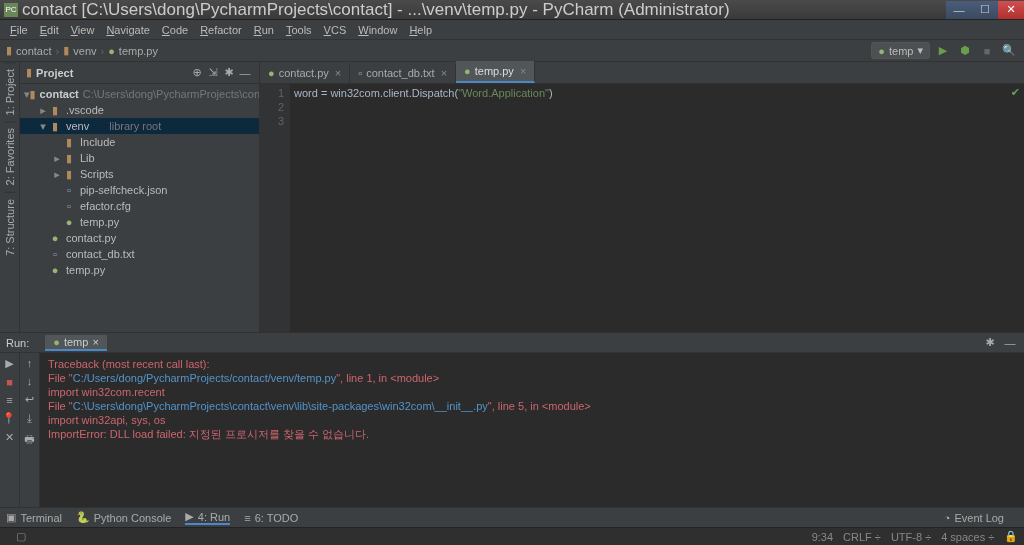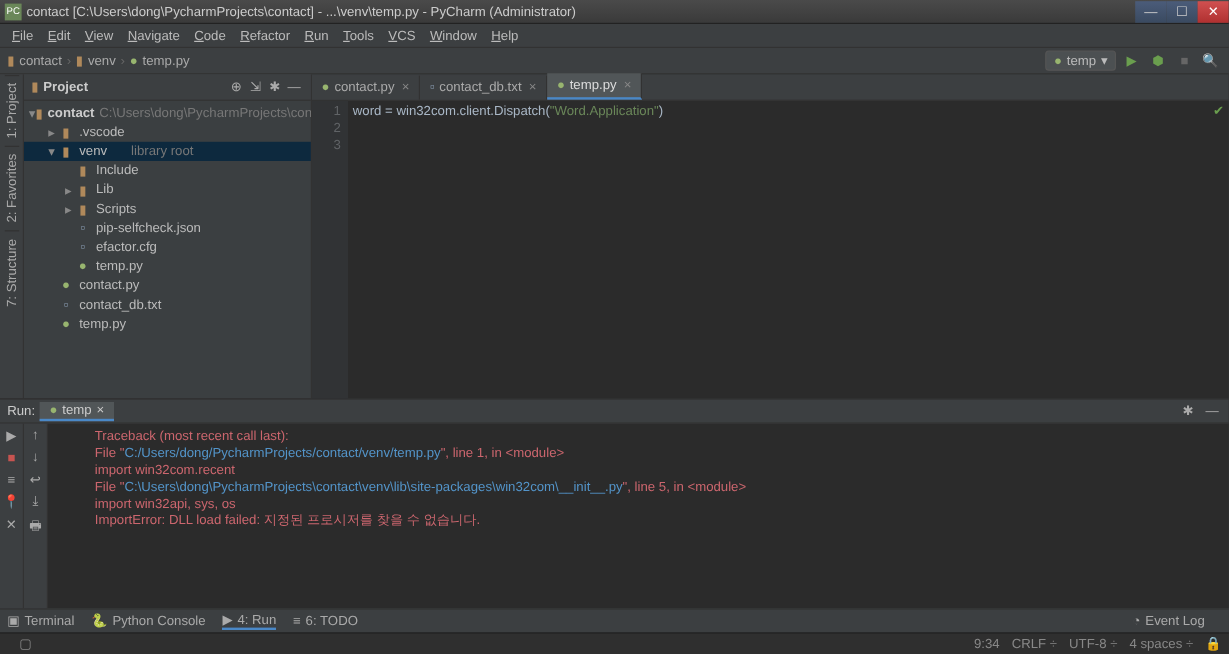--- a/index.html
+++ b/index.html
@@ -1,21 +1,21 @@
 <!DOCTYPE html>
 <html><head>
 <meta charset="utf-8">
 <style>
 * { margin: 0; padding: 0; box-sizing: border-box; font-family: "Segoe UI", Arial, sans-serif; font-size: 11px; }
 body { background: #3c3f41; color: #bbb; width: 1024px; height: 545px; overflow: hidden; display: flex; flex-direction: column; }
 
 
 .titlebar { height: 20px; background: linear-gradient(#4a4a4a, #3a3a3a); display: flex; align-items: center; color: #ccc; border-bottom: 1px solid #222; }
 .titlebar .icon { width: 14px; height: 14px; background: #6a8759; margin: 0 4px; display: flex; align-items: center; justify-content: center; font-size: 8px; color: #fff; }
-.titlebar .title { flex: 1; font-size: 11px; }
+.titlebar .title { flex: 1; font-size: 17px; }
 .titlebar .winbtns { display: flex; }
 .titlebar .winbtn { width: 26px; height: 18px; display: flex; align-items: center; justify-content: center; font-size: 11px; }
 .winbtn.min { background: linear-gradient(#4b5c7a,#3a4a60); }
 .winbtn.max { background: linear-gradient(#4b5c7a,#3a4a60); }
 .winbtn.close { background: linear-gradient(#d05050,#b03030); color: #fff; }
 
 
 .menubar { height: 20px; background: #3c3f41; display: flex; align-items: center; padding: 0 4px; border-bottom: 1px solid #323232; }
 .menubar span { padding: 0 6px; color: #bbb; cursor: default; }
 .menubar span u { text-decoration: underline; }
@@ -57,30 +57,30 @@
 .gutter { width: 30px; background: #313335; color: #606366; text-align: right; padding: 2px 6px 0 0; line-height: 14px; }
 .code { flex: 1; padding: 2px 4px; line-height: 14px; }
 .code .kw { color: #cc7832; }
 .code .str { color: #6a8759; }
 .code .id { color: #a9b7c6; }
 .checkmark { position: absolute; top: 2px; right: 4px; color: #6a9e4e; }
 
 
 .runpane { height: 175px; display: flex; flex-direction: column; border-top: 1px solid #323232; background: #2b2b2b; }
 .runheader { height: 20px; background: #3c3f41; display: flex; align-items: center; padding: 0 6px; border-bottom: 1px solid #323232; }
-.runheader .label { color: #ccc; margin-right: 4px; }
+.runheader .label { color: #ccc; margin-right: 16px; }
 .runheader .rtab { background: #515658; padding: 1px 8px; display: flex; align-items: center; gap: 4px; color: #ccc; border-bottom: 2px solid #4a88c7; }
 .runheader .spacer { flex: 1; }
 .runheader .ricon { width: 16px; text-align: center; color: #aaa; margin-left: 4px; }
 .runbody { flex: 1; display: flex; }
 .runtoolbar { width: 20px; background: #3c3f41; display: flex; flex-direction: column; align-items: center; padding-top: 4px; gap: 6px; border-right: 1px solid #323232; }
 .runtoolbar2 { width: 20px; background: #3c3f41; display: flex; flex-direction: column; align-items: center; padding-top: 4px; gap: 6px; border-right: 1px solid #323232; }
 .runtoolbar span, .runtoolbar2 span { color: #aaa; font-size: 11px; }
 .console { flex: 1; padding: 4px 8px; font-family: Consolas, monospace; font-size: 11px; line-height: 14px; color: #bbb; overflow: auto; }
-.console .err { color: #cc666e; margin-left: 31px; }
+.console .err { color: #cc666e; }
 .console .link { color: #5394c9; }
 
 
 .toolstrip { height: 20px; background: #3c3f41; display: flex; align-items: center; padding: 0 6px; border-top: 1px solid #323232; color: #aaa; }
 .toolstrip .titem { display: flex; align-items: center; gap: 4px; margin-right: 14px; }
 .toolstrip .titem.active { border-bottom: 2px solid #4a88c7; }
 .toolstrip .spacer { flex: 1; }
 .statusbar { height: 18px; background: #2f2f2f; display: flex; align-items: center; padding: 0 6px; color: #888; border-top: 1px solid #222; }
 .statusbar .spacer { flex: 1; }
 .statusbar span { margin-left: 10px; }

